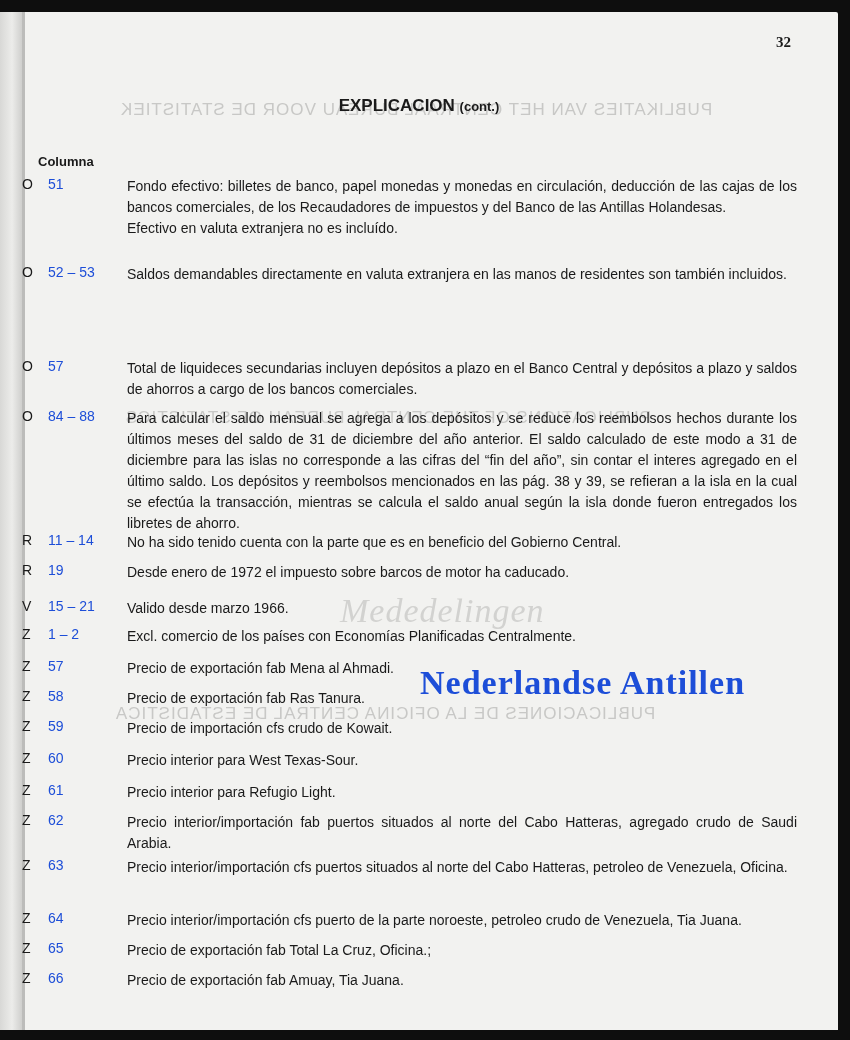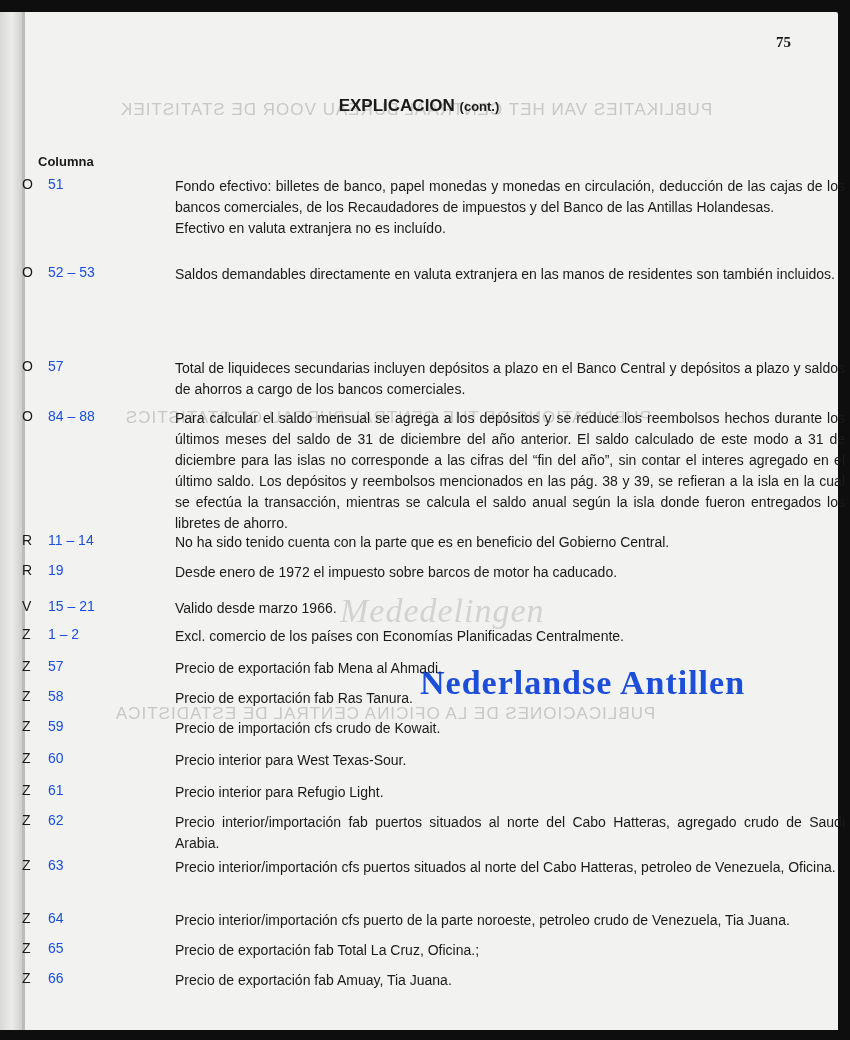--- a/index.html
+++ b/index.html
@@ -37,37 +37,36 @@
   .entry { position:absolute; left:0; width:838px; }
   .code {
     position:absolute; left:22px; font-size:14px; color:#1a1a1a;
   }
   .range {
     position:absolute; left:48px; font-size:14px; color:#1d4ed8;
   }
   .text {
     position:absolute; left:127px; width:670px; font-size:14px; line-height:21px; color:#1a1a1a;
     text-align:justify;
-    margin-left:48px;
   }
   .text p { margin:0; }
 </style>
 </head>
 <body>
 
 <div class="page">
   <div class="gutter-line"></div>
 
   <div class="ghost" style="left:120px;top:88px;">PUBLIKATIES VAN HET CENTRAAL BUREAU VOOR DE STATISTIEK</div>
   <div class="ghost" style="left:125px;top:396px;">PUBLICATIONS OF THE CENTRAL BUREAU OF STATISTICS</div>
   <div class="ghost" style="left:115px;top:692px;">PUBLICACIONES DE LA OFICINA CENTRAL DE ESTADISTICA</div>
   <div class="ghost" style="left:340px;top:580px;font-size:34px;font-family:'Liberation Serif',serif;color:#d2d2d0;transform:none;font-style:italic;">Mededelingen</div>
   <div class="ghost" style="left:420px;top:652px;font-size:34px;font-family:'Liberation Serif',serif;color:#1d4ed8;transform:none;font-weight:bold;">Nederlandse Antillen</div>
 
-  <div class="page-number">75</div>
+  <div class="page-number">32</div>
 
   <div class="title">
     <span>EXPLICACION</span>
     <small>(cont.)</small>
   </div>
 
   <div class="col-header">Columna</div>
 
   <div id="entries">
       <div class="entry" style="position: absolute; top: 164px;">

